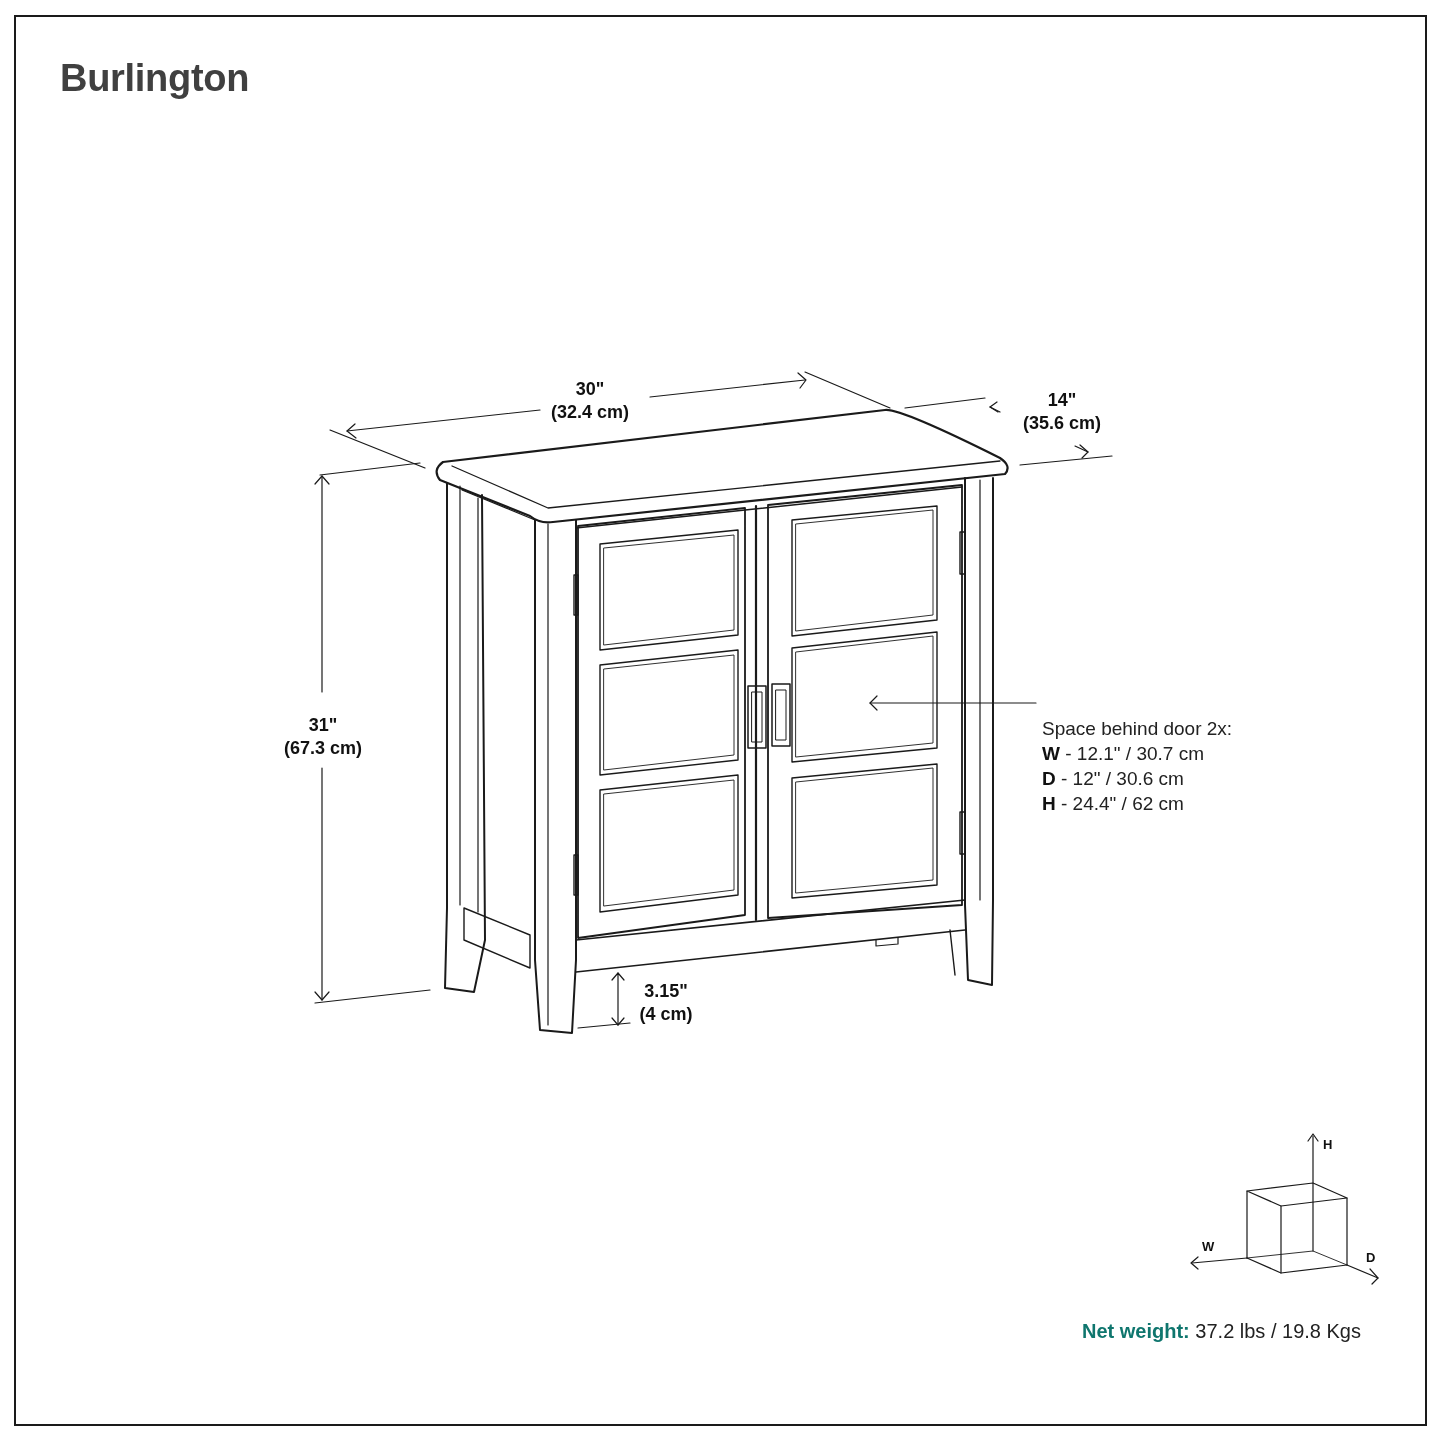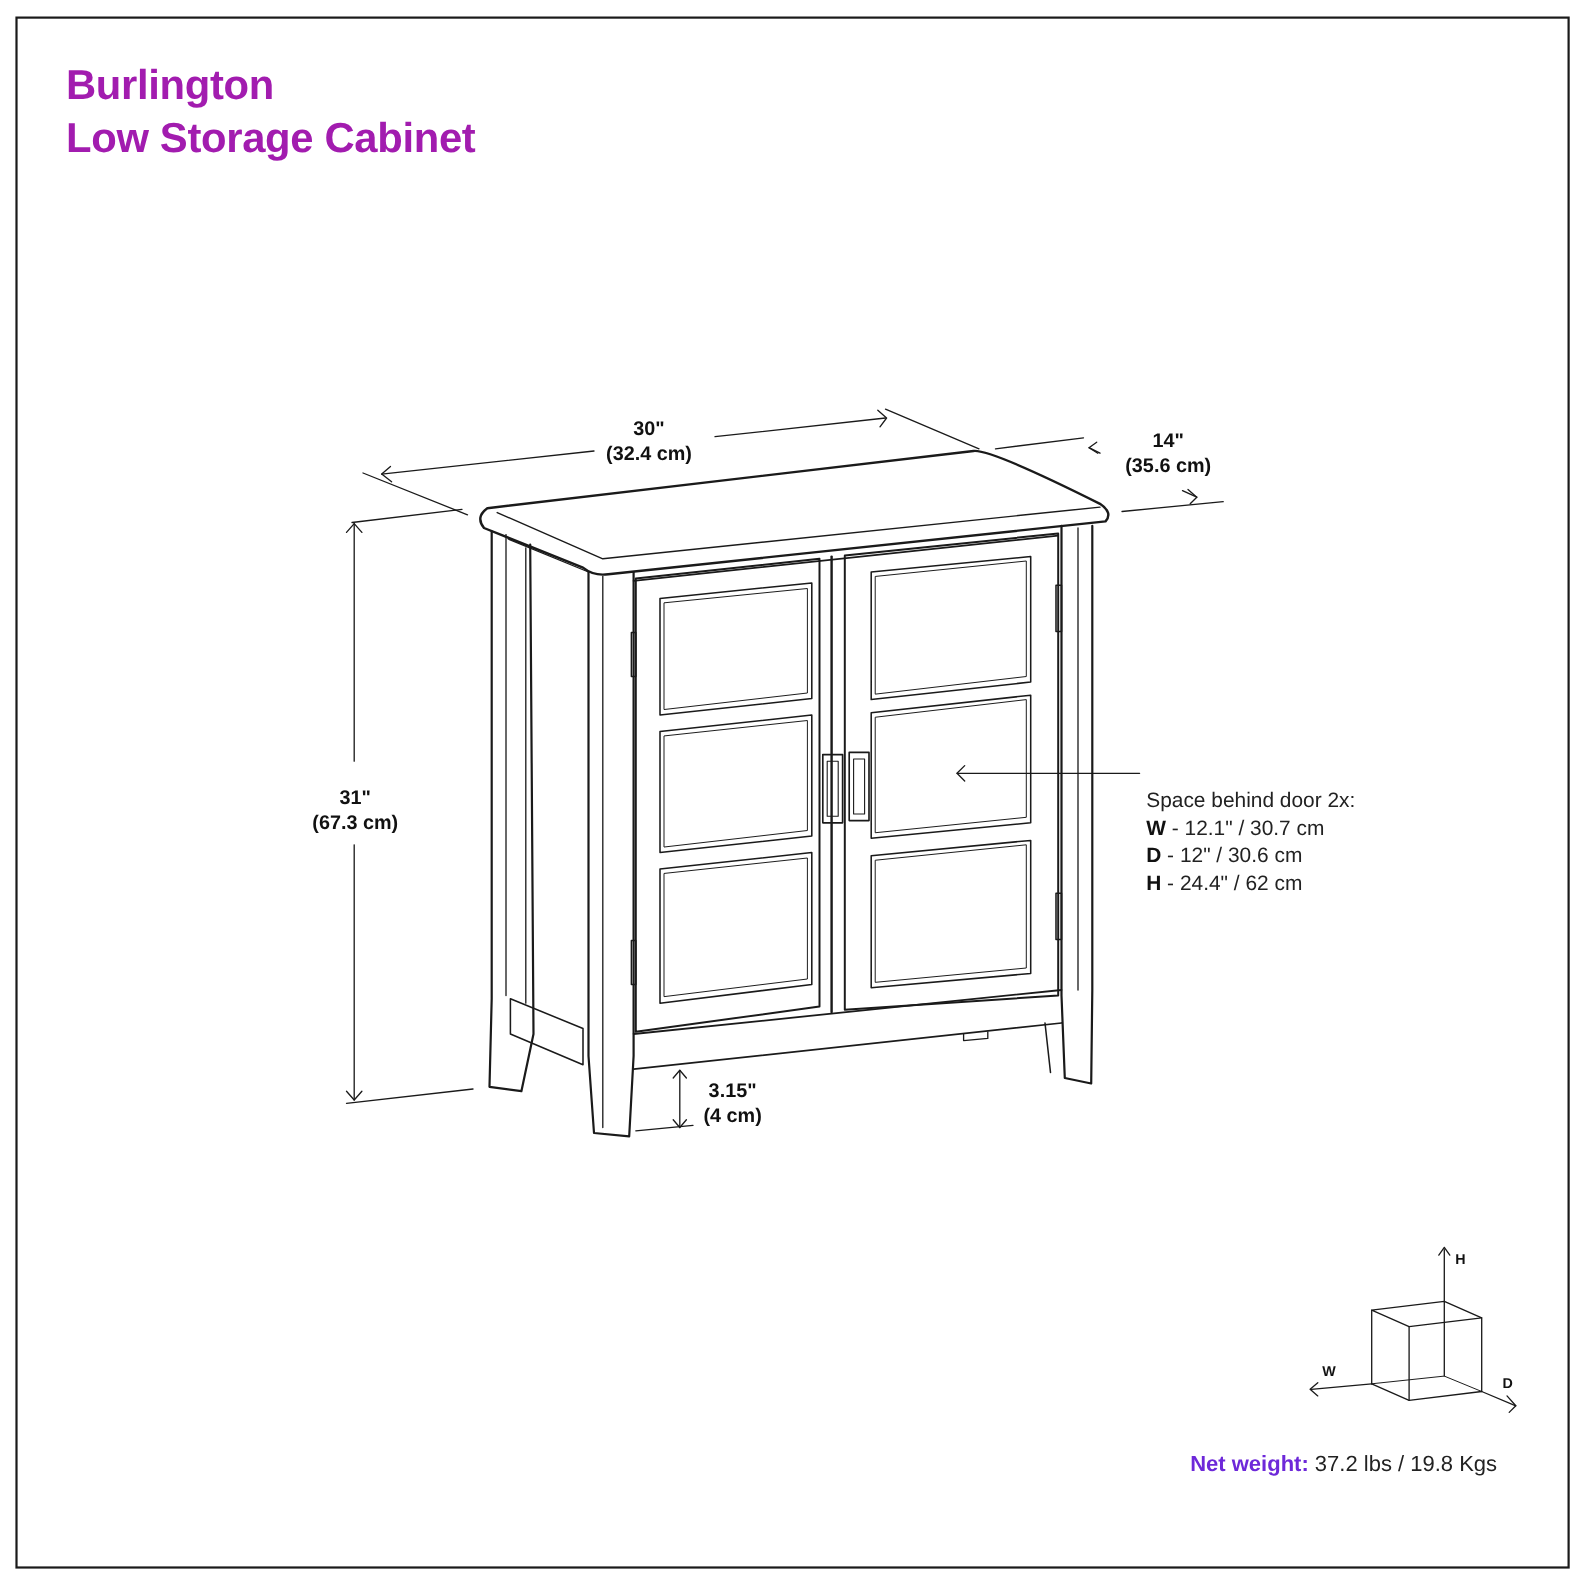--- a/index.html
+++ b/index.html
@@ -1,41 +1,40 @@
 <!DOCTYPE html>
 <html><head>
 <meta charset="utf-8">
 <style>
   html, body { margin: 0; padding: 0; background: #ffffff; }
   body { width: 1445px; height: 1445px; position: relative; overflow: hidden;
          font-family: "Liberation Sans", "DejaVu Sans", sans-serif; color: #111; }
   .frame { position: absolute; left: 14px; top: 15px; width: 1413px; height: 1411px;
            border: 2px solid #1a1a1a; box-sizing: border-box; }
   .title { position: absolute; left: 60px; top: 54px; font-weight: 700; font-size: 38px;
-           line-height: 48px; letter-spacing: -0.3px; color: #a21caf; }
+           line-height: 48px; letter-spacing: -0.3px; color: #404040; }
   .title div { white-space: nowrap; }
   svg.drawing { position: absolute; left: 0; top: 0; }
   .dim { position: absolute; text-align: center; font-weight: 700; font-size: 18px;
          line-height: 23px; color: #111; white-space: nowrap; }
   .callout { position: absolute; left: 1042px; top: 690px; font-size: 19px; line-height: 25px;
              color: #222; white-space: nowrap; margin-top: 26px; }
   .callout b { font-weight: 700; color: #111; }
   .axis-label { position: absolute; font-weight: 700; font-size: 13px; color: #111; }
   .weight { position: absolute; right: 84px; top: 1320px; font-size: 20px; color: #222;
             white-space: nowrap; }
-  .weight b { font-weight: 700; color: #6d28d9; }
+  .weight b { font-weight: 700; color: #0f766e; }
 </style>
 </head>
 <body>
 
 <div class="frame"></div>
 
 <div class="title">
   <div>Burlington</div>
-  <div>Low Storage Cabinet</div>
 </div>
 
 <svg class="drawing" width="1445" height="1445" viewBox="0 0 1445 1445" fill="none" stroke="#1a1a1a" stroke-linecap="round" stroke-linejoin="round">
 
   <g stroke-width="1.2">
     <line x1="330" y1="430" x2="425" y2="468"></line>
     <line x1="805" y1="372" x2="890" y2="408"></line>
     <line x1="347" y1="431" x2="540" y2="410"></line>
     <line x1="650" y1="397" x2="805" y2="380"></line>
     <polyline points="355,424 347,431 356,438"></polyline>

